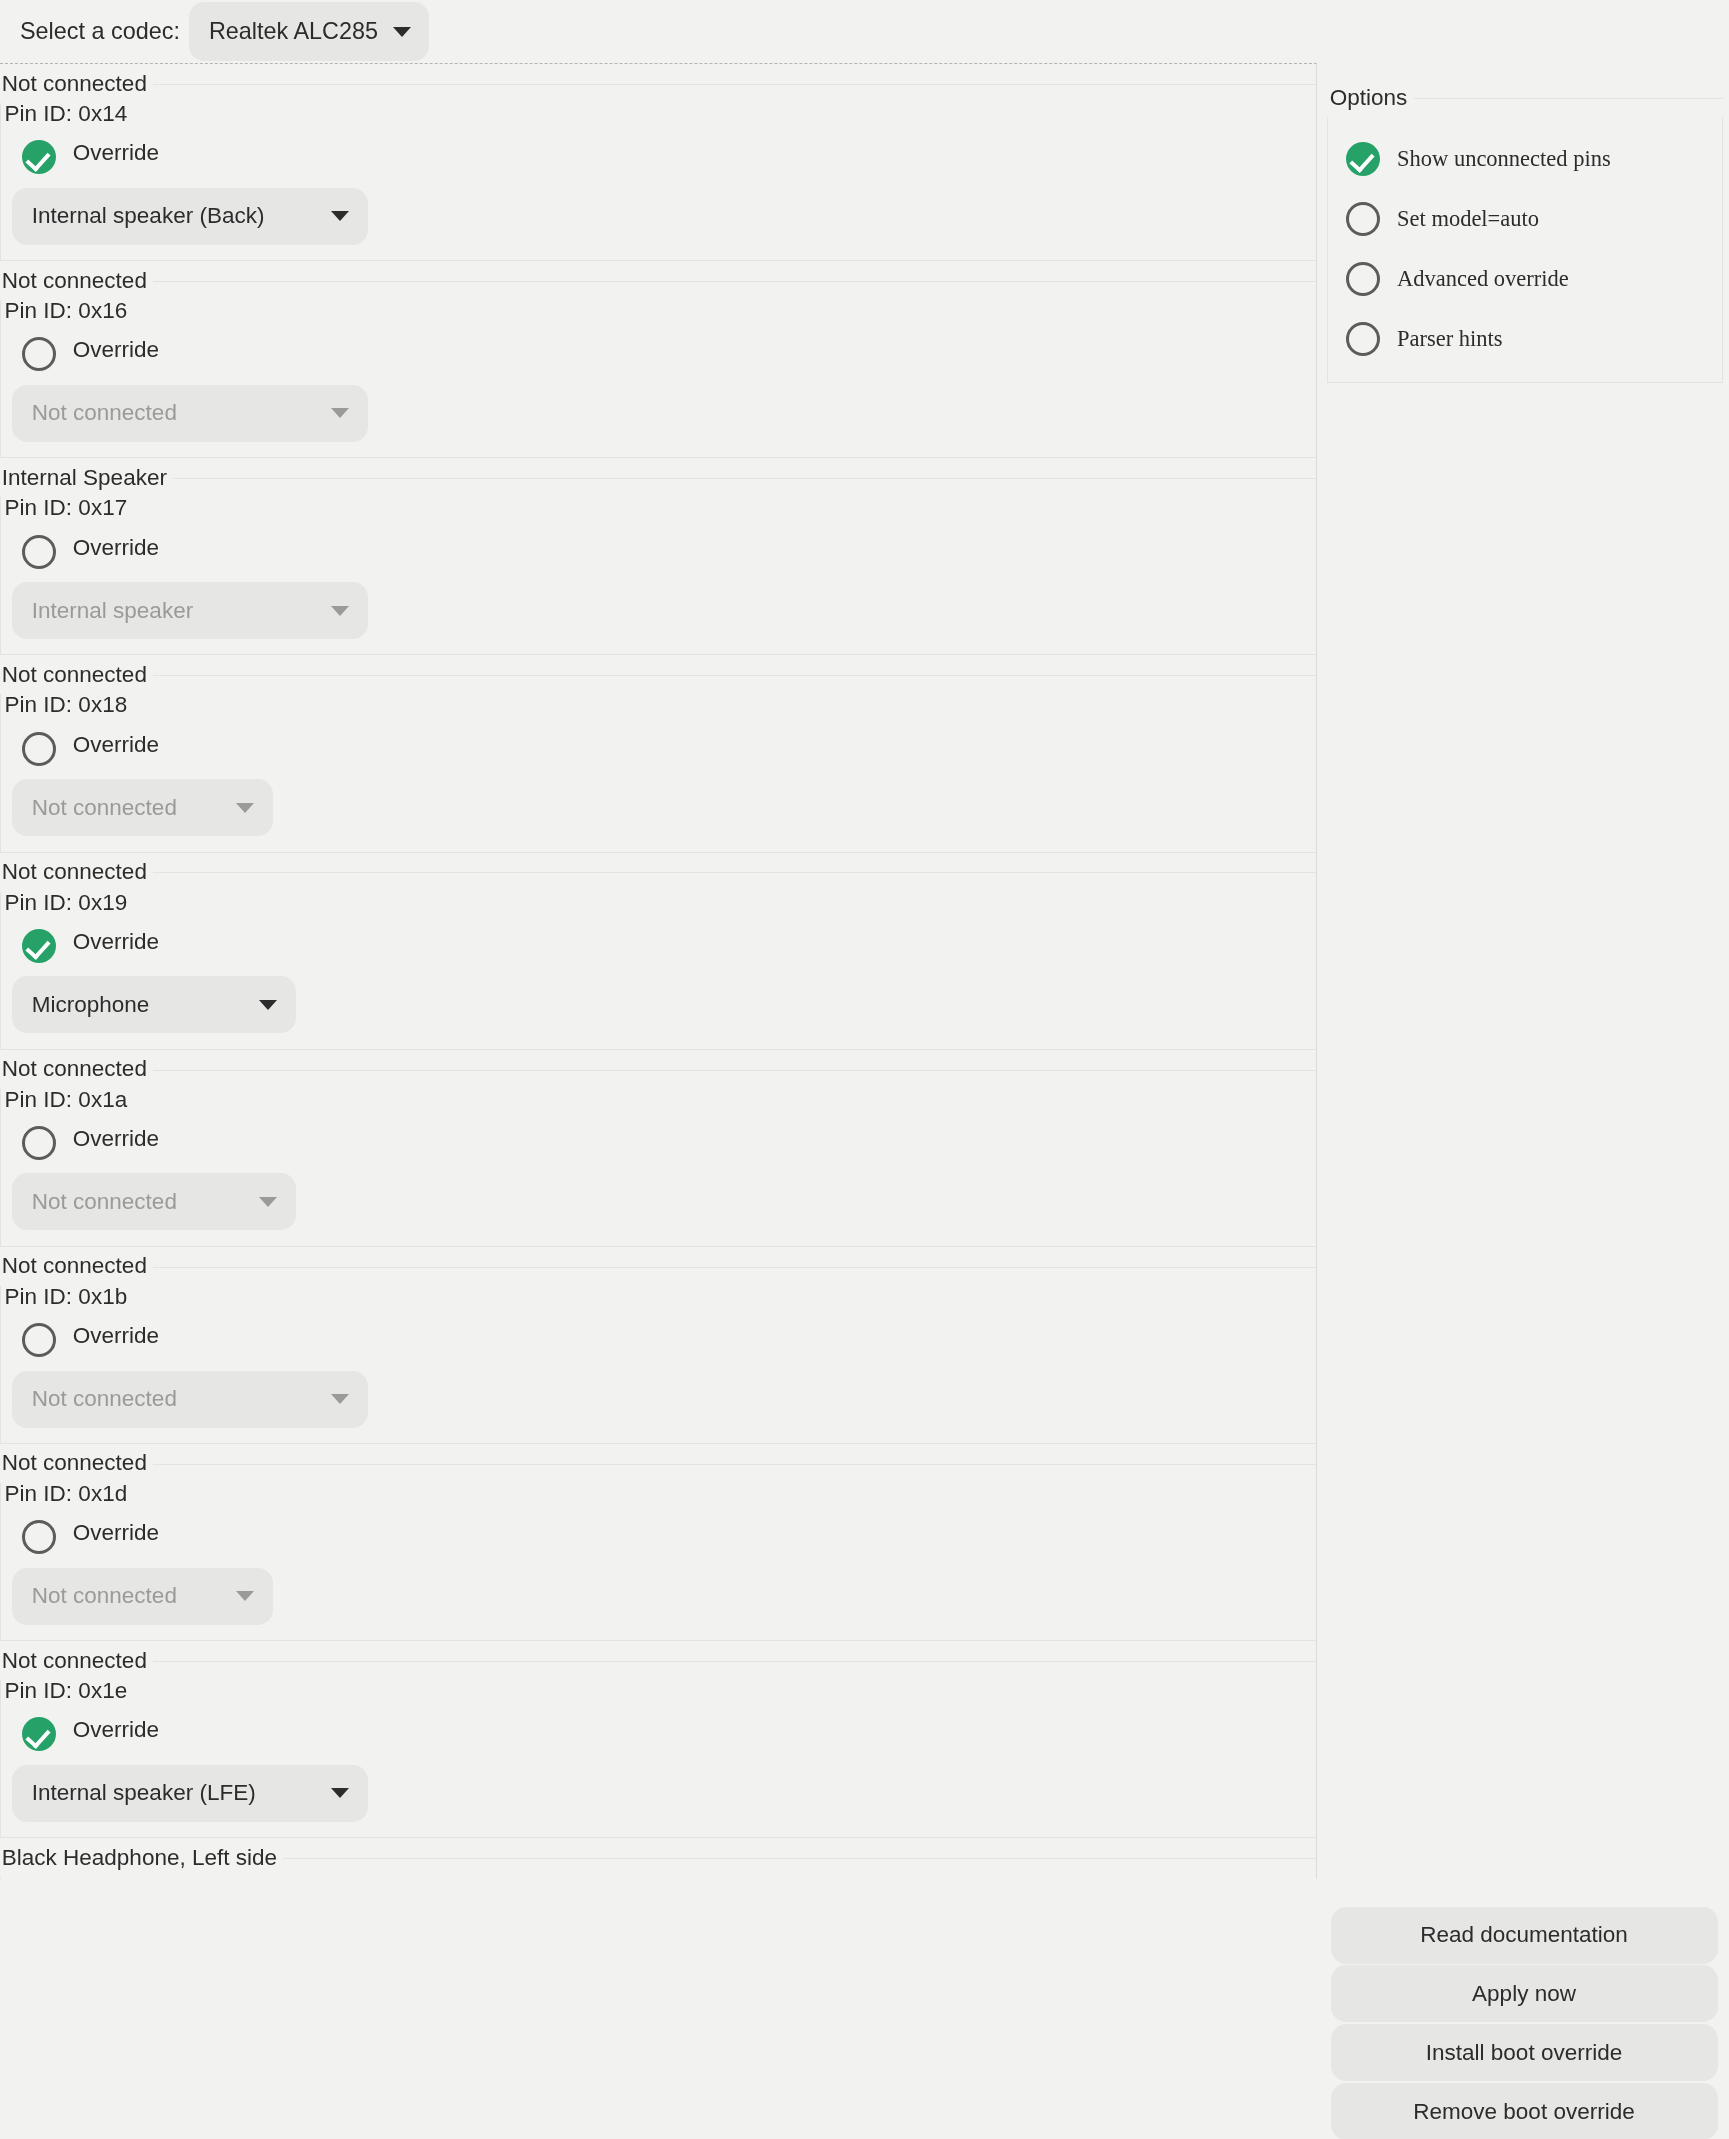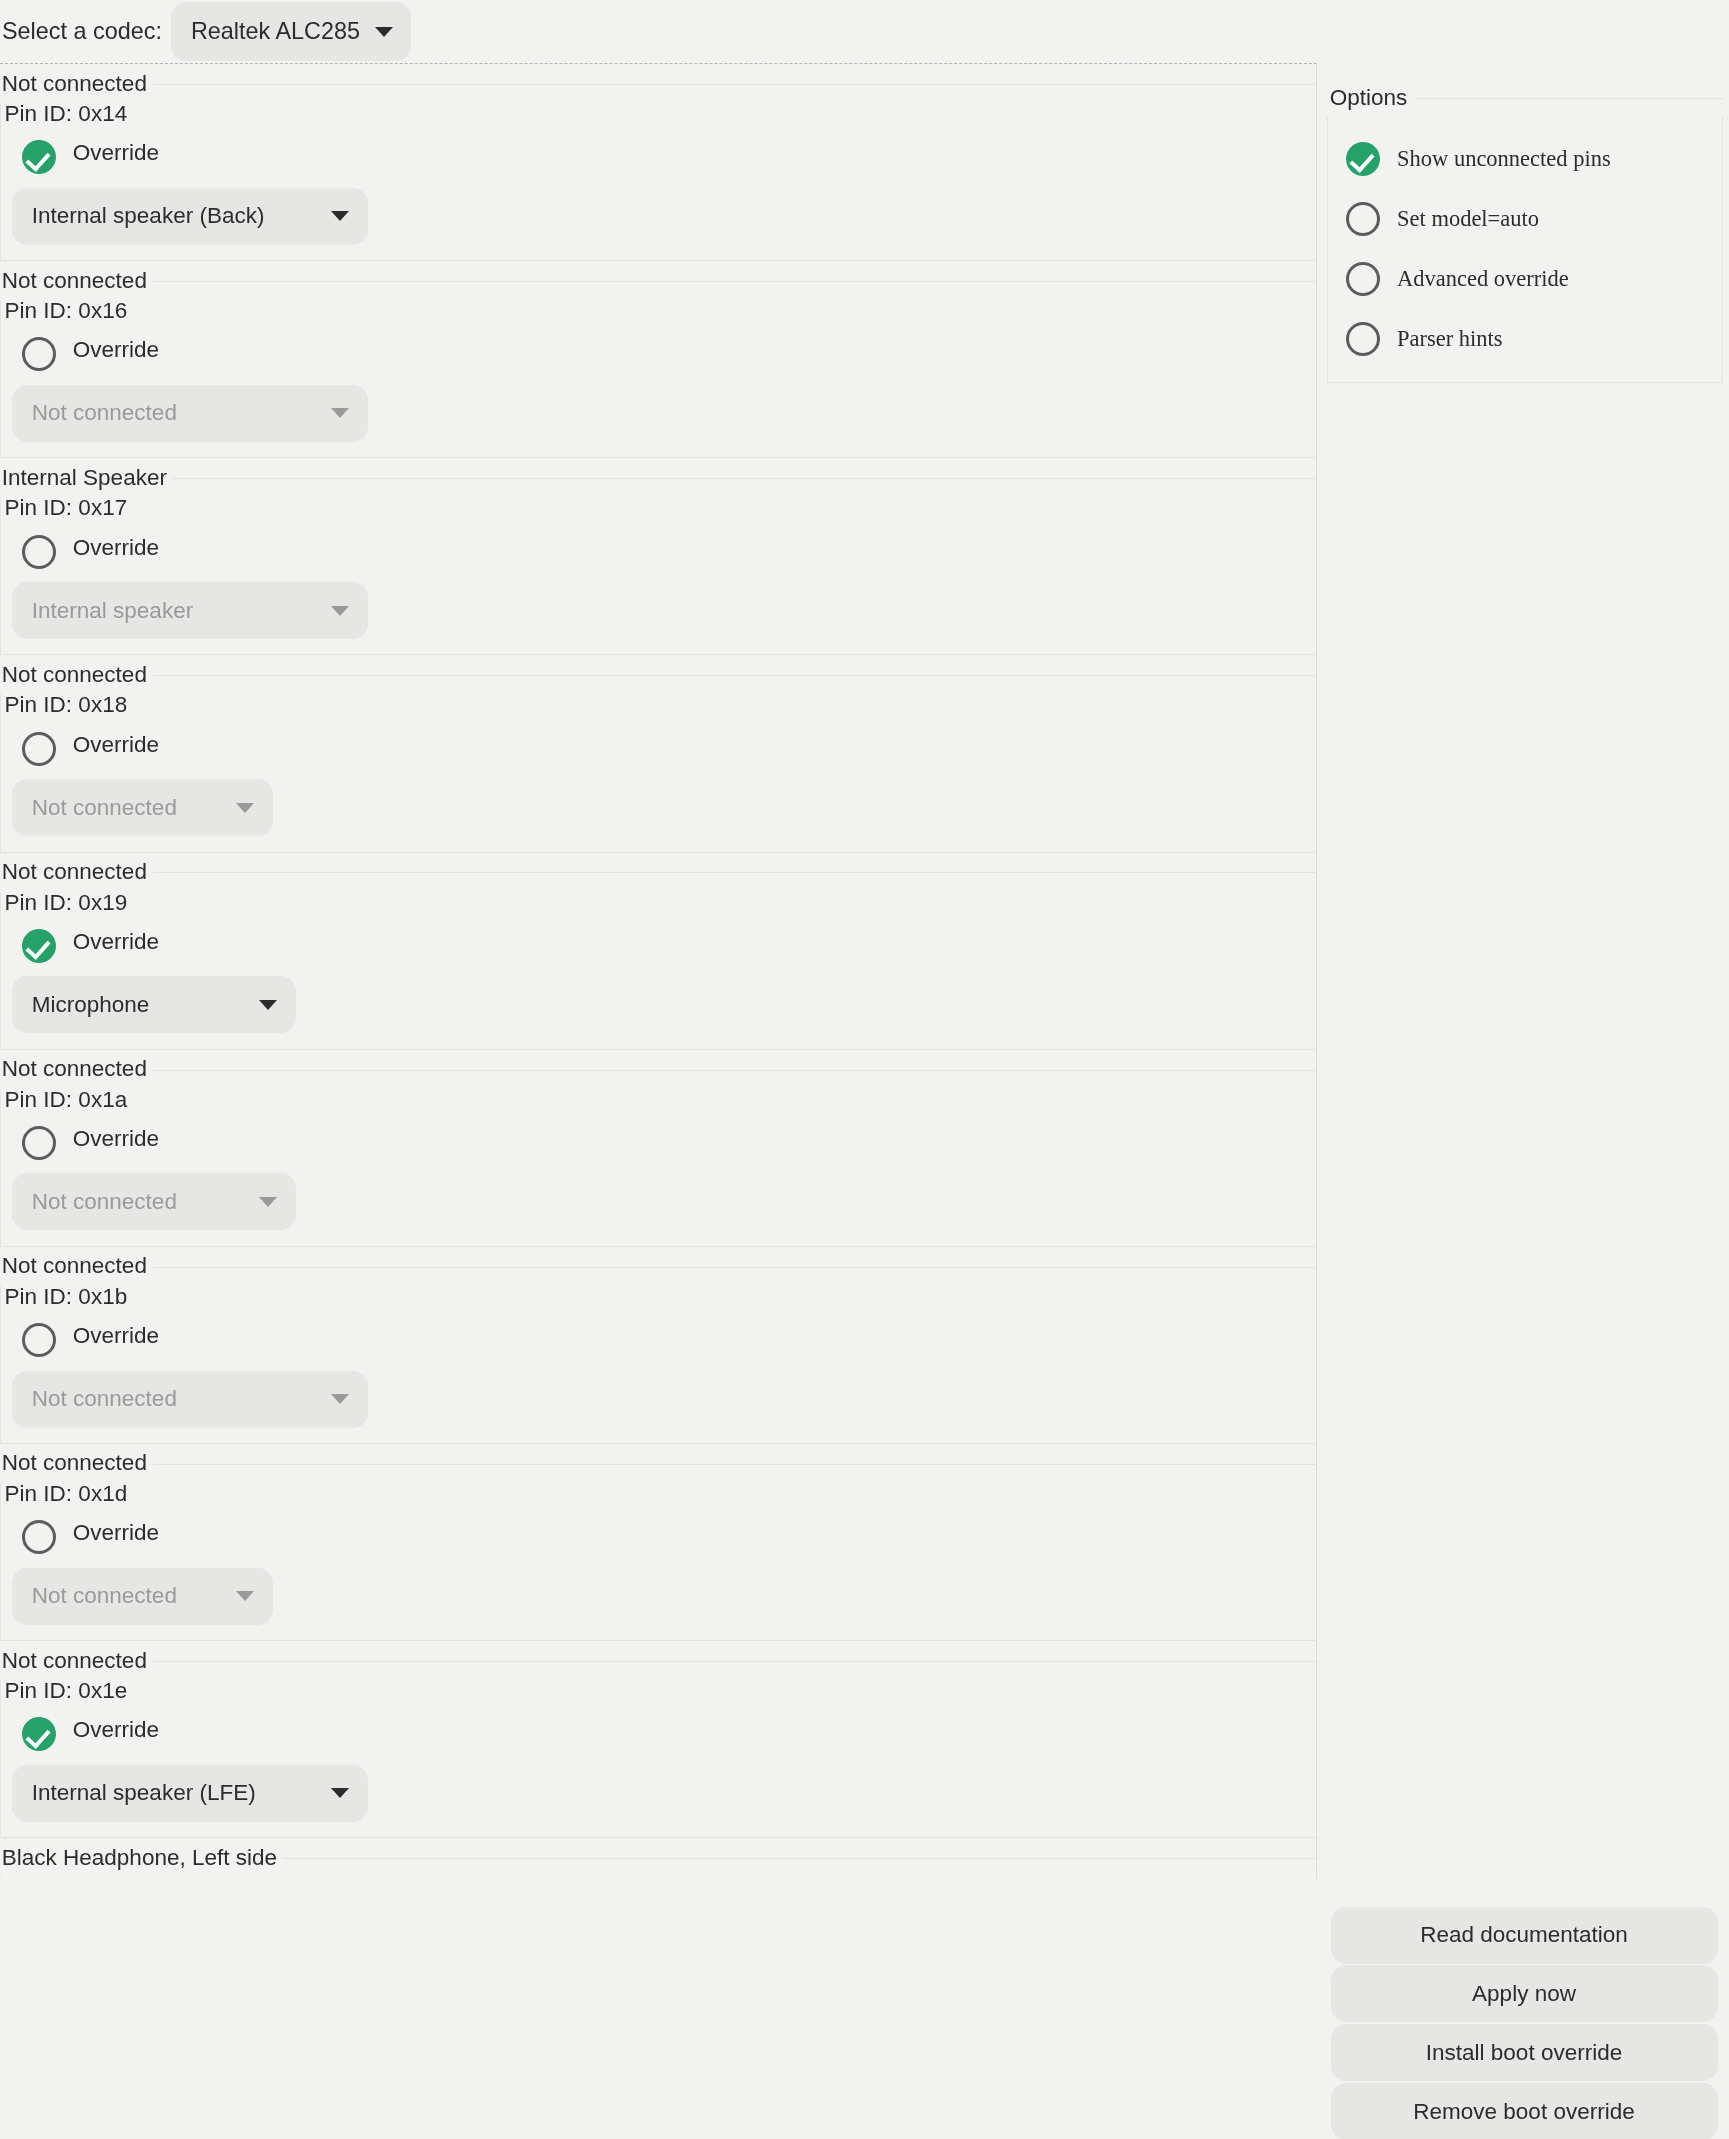--- a/index.html
+++ b/index.html
@@ -17,21 +17,21 @@
   }
 
   
   .topbar {
     position: absolute;
     left: 0; top: 0;
     width: 1652px;
     height: 63px;
     display: flex;
     align-items: center;
-    padding-left: 2px;
+    padding-left: 20px;
     box-sizing: border-box;
   }
   .topbar-label {
     font-size: 23.4px;
     color: #2c2c2c;
     letter-spacing: 0px;
     white-space: nowrap;
   }
   .combo {
     display: inline-flex;

